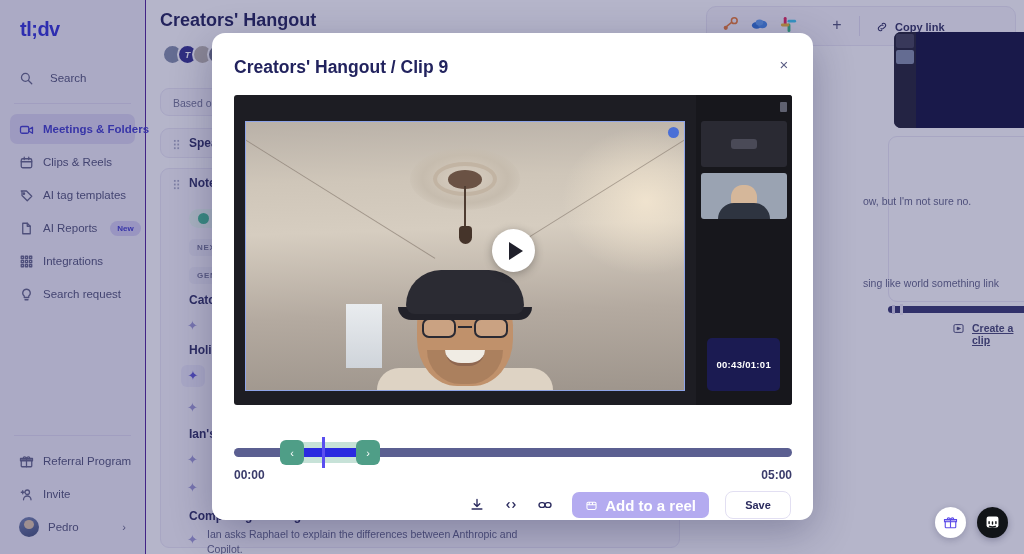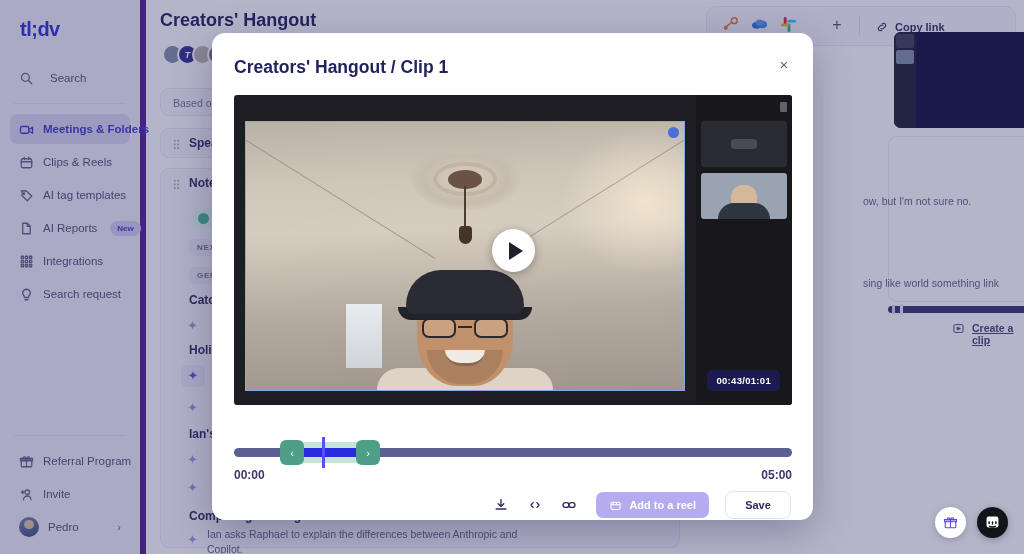--- a/index.html
+++ b/index.html
@@ -10,21 +10,21 @@
     background: #ffffff;
   }
   #app { position: relative; width: 1024px; height: 554px; overflow: hidden; }
 
   
   .bg-layer { position: absolute; inset: 0; }
 
   
   .sidebar {
     position: absolute; left: 0; top: 0; width: 146px; height: 554px;
-    background: #eceaf6; border-right: 6px solid #4c1d95;
+    background: #eceaf6; border-right: 1px solid #4c1d95;
     padding: 0 10px;
   }
   .logo { font-size: 20px; font-weight: bold; color: #2a2ad6; letter-spacing: -0.5px;
           padding: 18px 0 0 10px; }
   .side-row {
     display: flex; align-items: center; gap: 9px;
     height: 30px; padding: 0 9px; margin: 3px 0;
     border-radius: 7px; color: #4b4d75; font-size: 11.5px; white-space: nowrap;
   }
   .side-row.search { margin-top: 22px; gap: 16px; }
@@ -199,39 +199,39 @@
   .thumb-corner { position:absolute; right:5px; top:7px; width:7px; height:10px; background:#5f6170;
                   border-radius:1px; }
 
   .play-btn { position:absolute; left:50%; top:50%; width:43px; height:43px; margin:-21px 0 0 -21px;
               border-radius:50%; background:#ffffff; display:flex; align-items:center; justify-content:center;
               box-shadow:0 2px 10px rgba(0,0,0,.3); }
   .play-btn::after { content:''; width:0; height:0; margin-left:4px;
                      border-left:14px solid #20202b; border-top:9px solid transparent;
                      border-bottom:9px solid transparent; }
   .time-badge { position:absolute; right:12px; bottom:14px; background:#1b1b52; color:#ffffff;
-                font-size:9.5px; font-weight:bold; border-radius:5px; padding:5px 9px; letter-spacing:.3px; }
+                font-size:9.5px; font-weight:bold; border-radius:5px; padding:21px 9px; letter-spacing:.3px; }
 
   
   .tl-wrap { position:absolute; left:22px; top:404px; width:558px; height:30px; }
   .tl-track { position:absolute; left:0; top:11px; width:100%; height:9px; border-radius:5px;
               background:#5b5f91; }
   .tl-sel { position:absolute; left:56px; top:5px; width:80px; height:21px; background:#c7e2d8; }
   .tl-selbar { position:absolute; left:56px; top:11px; width:80px; height:9px; background:#2a2ae0; }
   .tl-handle { position:absolute; top:3px; width:24px; height:25px; border-radius:6px; background:#4f9e87;
                color:#ffffff; font-size:11px; display:flex; align-items:center; justify-content:center; }
   .tl-handle.l { left:46px; } .tl-handle.r { left:122px; }
   .playhead { position:absolute; left:88px; top:0; width:3px; height:31px; background:#5a4ff0; }
   .tl-time { position:absolute; top:31px; font-size:12px; font-weight:bold; color:#3a3b6b; }
 
   
   .actions { position:absolute; right:22px; top:458px; display:flex; align-items:center; gap:16px; }
   .act-ico { width:18px; height:18px; display:flex; align-items:center; justify-content:center; color:#2b2b5e; }
   .btn-reel { height:26px; display:flex; align-items:center; gap:7px; padding:0 13px; border-radius:7px;
-              background:#b4abf0; color:#ffffff; font-size:11px; font-weight:bold; margin-left:2px; }
+              background:#b4abf0; color:#ffffff; font-size:15px; font-weight:bold; margin-left:2px; }
   .btn-save { height:28px; width:66px; display:flex; align-items:center; justify-content:center;
               border:1px solid #e2dff2; border-radius:8px; color:#2b2b5e; font-size:11px; font-weight:bold;
               background:#ffffff; }
   svg { display:block; }
 </style>
 </head>
 <body>
 
 <div id="app">
 
@@ -487,21 +487,21 @@
   </div>
   <div class="fab chat">
     <svg viewBox="0 0 20 20" width="17" height="17">
         <rect x="3" y="3" width="14" height="13" rx="2.5" fill="#ffffff"></rect>
         <path d="M6 9v2.2M10 9.3v2.4M14 9v2.2" stroke="#111418" stroke-width="1.7" stroke-linecap="round"></path>
         <path d="M6.5 14.5c1.2 1 5.8 1 7 0" stroke="#111418" stroke-width="1.6" fill="none" stroke-linecap="round"></path>
       </svg>
   </div>
 
   <div class="modal">
-    <div class="modal-title">Creators' Hangout / Clip 1</div>
+    <div class="modal-title">Creators' Hangout / Clip 9</div>
     <div class="modal-close">×</div>
 
     <div class="player">
       <div class="stage">
         <div class="glow"></div>
         <div class="ceil-l"></div>
         <div class="ceil-r"></div>
         <div class="light-halo"></div>
         <div class="light-ring"></div>
         <div class="light-ring2"></div>

